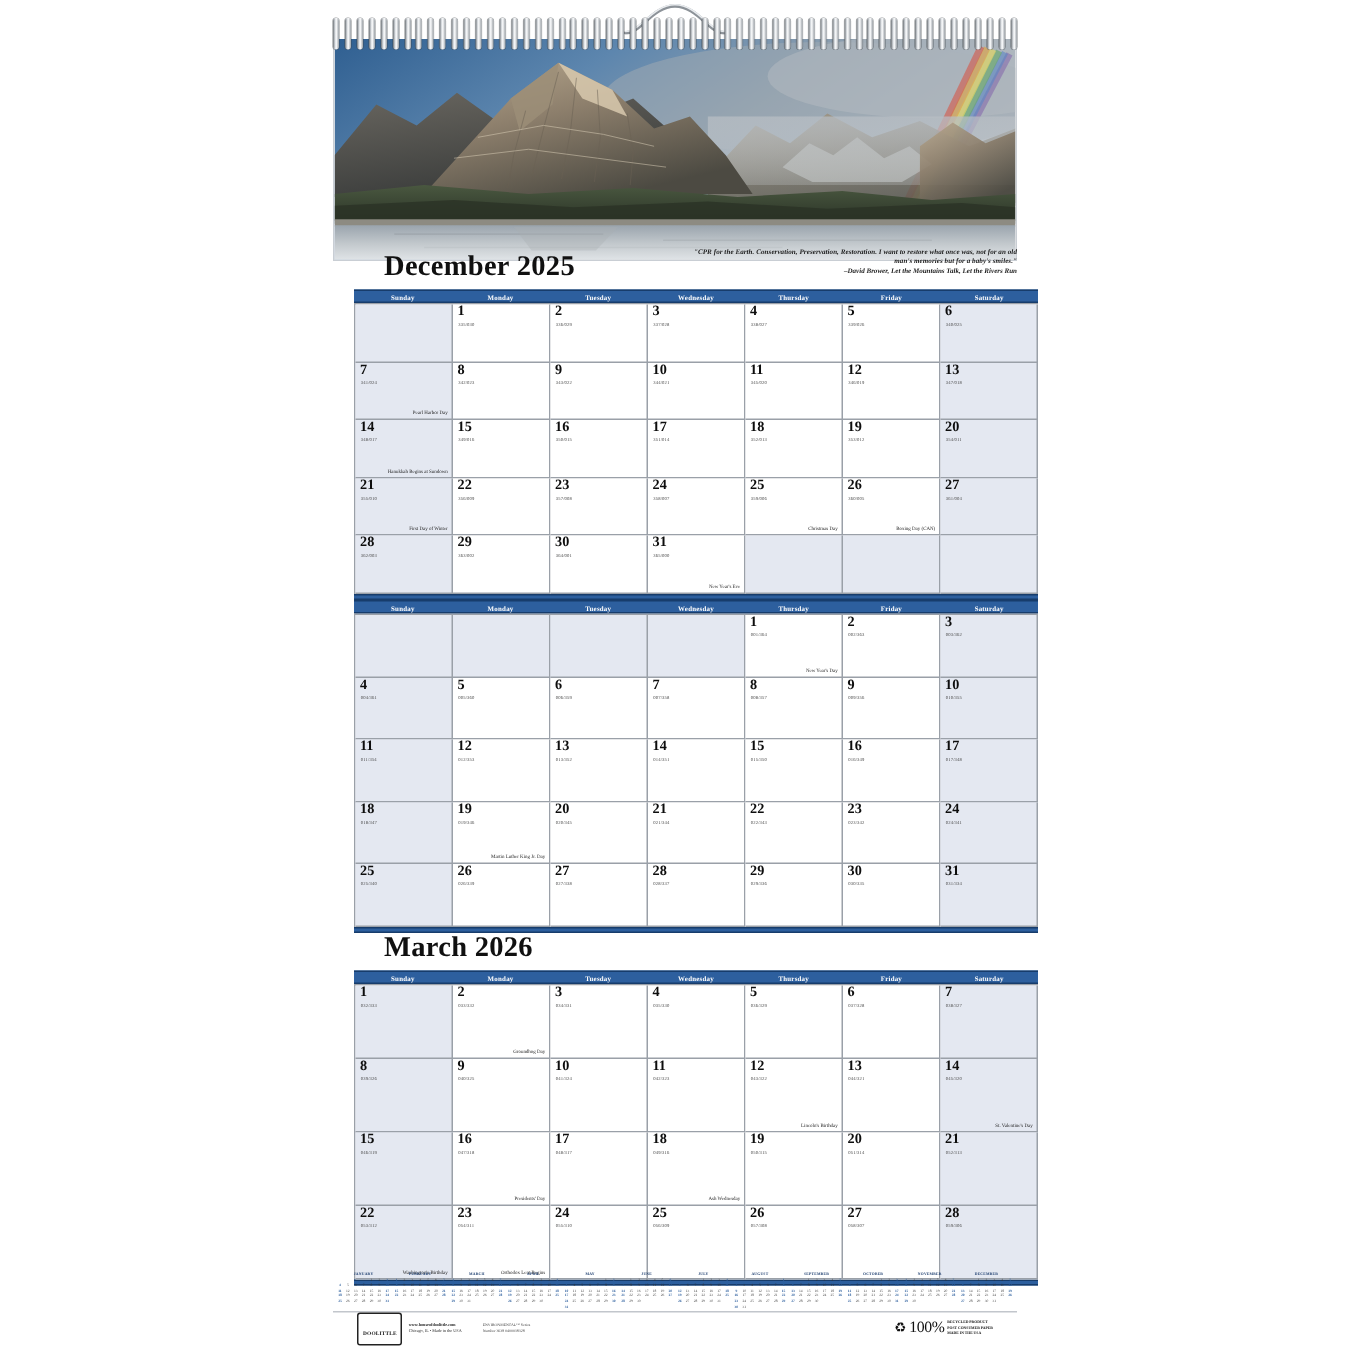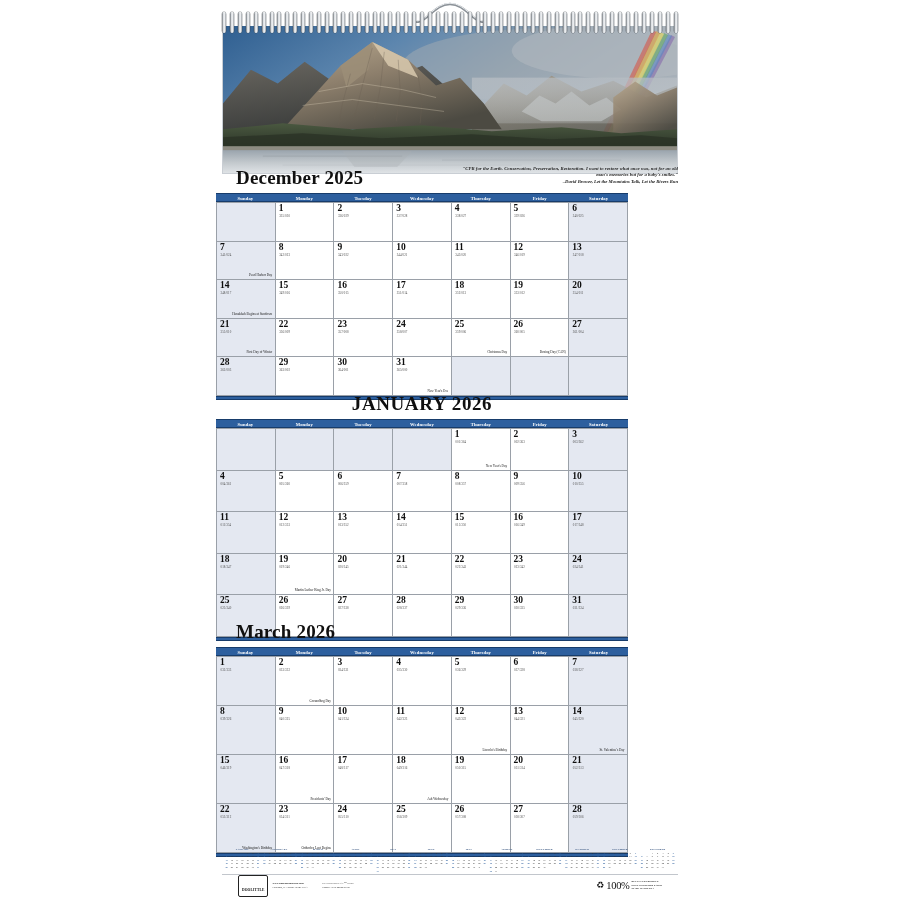--- a/index.html
+++ b/index.html
@@ -46,21 +46,21 @@
     position: absolute; left: 452px; top: 166px; width: 226px;
     text-align: right;
     font-style: italic; font-weight: bold;
     color: #1d1d1d;
     line-height: 1.32;
   }
   .quote-text { font-size: 4.7px; letter-spacing: .05px; }
   .quote-attr  { font-size: 4.7px; margin-top: .5px; }
   
   .month {
-    position: absolute; left: 216px; width: 412px;
+    position: absolute; left: 236px; width: 456px;
   }
   .month-title {
     font-weight: bold;
     color: #101010;
     line-height: 1;
     white-space: nowrap;
   }
   .title-dec { font-size: 19px; padding-left: 20px; letter-spacing: .2px; }
   .title-jan { font-size: 19px; text-align: center; letter-spacing: .6px; }
   .title-feb { font-size: 19px; padding-left: 20px; letter-spacing: .2px; }
@@ -464,21 +464,20 @@
             <div class="julian">365/000</div>
             <div class="holiday">New Year's Eve</div>
           </div>
           <div class="cell blank"></div>
           <div class="cell blank"></div>
           <div class="cell weekend blank"></div>
         </div>
         <div class="month-bottom-bar"></div>
       </div>
       <div class="month" style="top: 394px;">
-        <div class="month-title title-jan">JANUARY 2026</div>
         <div class="dow-bar" style="margin-top: 6px;">
           <div class="dow">Sunday</div>
           <div class="dow">Monday</div>
           <div class="dow">Tuesday</div>
           <div class="dow">Wednesday</div>
           <div class="dow">Thursday</div>
           <div class="dow">Friday</div>
           <div class="dow">Saturday</div>
         </div>
         <div class="grid" style="grid-auto-rows: 41.5px;">

